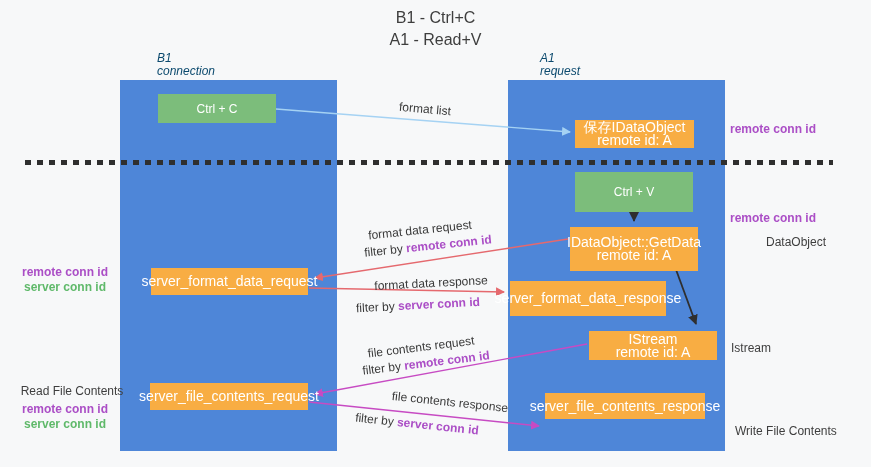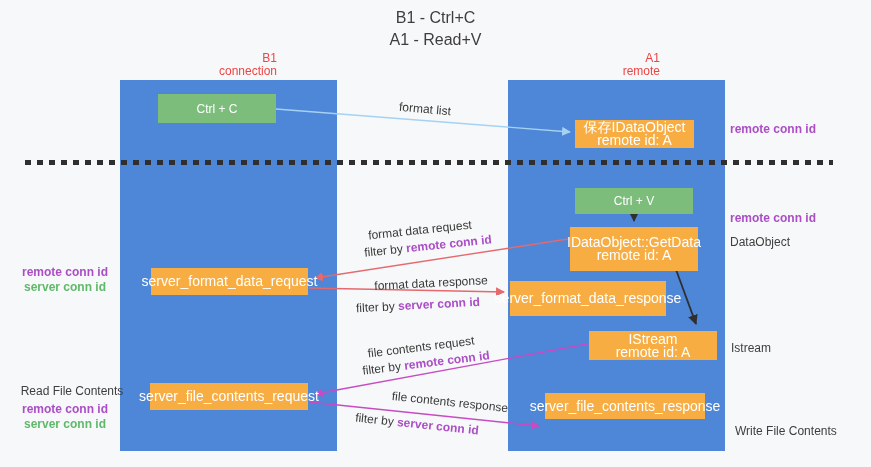--- a/index.html
+++ b/index.html
@@ -1,20 +1,20 @@
 <!DOCTYPE html>
 <html style="--bg: #f7f8f9; --lane-blue: #4e86d8; --node-green: #7cbd7b; --node-orange: #f8ad43; --arrow-red: #e5696e; --arrow-magenta: #c74bc3; --arrow-blue: #a5d2f3; --arrow-black: #2f2f2f; --text-purple: #ab4ec6; --text-green: #5fb96a;"><head>
 <meta charset="utf-8">
 <style>
   html,body{margin:0;padding:0;background:#f7f8f9;font-family:"Liberation Sans",sans-serif;}
   .stage{position:relative;width:871px;height:467px;background:var(--bg,#f7f8f9);overflow:hidden;}
 
   .title{position:absolute;left:0;top:7px;width:871px;text-align:center;
          font-size:16px;line-height:22px;color:#3e3e3e;}
-  .lane-header{position:absolute;text-align:right;font-size:12px;line-height:13px;color:#ef4444;}
+  .lane-header{position:absolute;text-align:left;font-size:12px;line-height:13px;color:#0c4a6e;font-style:italic;}
   .lane{position:absolute;top:80px;width:217px;height:371px;background:var(--lane-blue);}
 
   .dashes{position:absolute;left:25px;top:160px;width:808px;height:5px;z-index:3;
           background:repeating-linear-gradient(90deg,var(--arrow-black) 0 6px,transparent 6px 12px);}
 
   svg.arrows{position:absolute;left:0;top:0;z-index:2;}
   .st-blue{stroke:var(--arrow-blue);} .fl-blue{fill:var(--arrow-blue);}
   .st-black{stroke:var(--arrow-black);} .fl-black{fill:var(--arrow-black);}
   .st-red{stroke:var(--arrow-red);} .fl-red{fill:var(--arrow-red);}
   .st-mag{stroke:var(--arrow-magenta);} .fl-mag{fill:var(--arrow-magenta);}
@@ -43,21 +43,21 @@
     <div>B1 - Ctrl+C</div>
     <div>A1 - Read+V</div>
   </div>
 
   <div class="lane-header" style="left:157px;top:52px;width:120px;">
     <div>B1</div>
     <div>connection</div>
   </div>
   <div class="lane-header" style="left:540px;top:52px;width:120px;">
     <div>A1</div>
-    <div>remote</div>
+    <div>request</div>
   </div>
 
   <div class="lane" style="left:120px;"></div>
   <div class="lane" style="left:508px;"></div>
 
   <div class="dashes"></div>
 
   <svg class="arrows" width="871" height="467">
     <defs>
       <marker id="ah-blue" markerUnits="userSpaceOnUse" markerWidth="9" markerHeight="9" refX="8" refY="4.5" orient="auto">
@@ -84,21 +84,21 @@
 
   <div class="node green" style="left:158px;top:94px;width:118px;height:29px;">
     <div class="ln">Ctrl + C</div>
   </div>
 
   <div class="node orange" style="left:575px;top:120px;width:119px;height:28px;">
     <div class="ln">保存IDataObject</div>
     <div class="ln">remote id: A</div>
   </div>
 
-  <div class="node green" style="left:575px;top:188px;width:118px;height:26px;">
+  <div class="node green" style="left:575px;top:172px;width:118px;height:40px;">
     <div class="ln">Ctrl + V</div>
   </div>
 
   <div class="node orange" style="left:570px;top:227px;width:128px;height:44px;">
     <div class="ln">IDataObject::GetData</div>
     <div class="ln">remote id: A</div>
   </div>
 
   <div class="node orange" style="left:151px;top:268px;width:157px;height:27px;">
     <div class="ln">server_format_data_request</div>
@@ -116,21 +116,21 @@
   <div class="node orange" style="left:150px;top:383px;width:158px;height:27px;">
     <div class="ln">server_file_contents_request</div>
   </div>
 
   <div class="node orange" style="left:545px;top:393px;width:160px;height:26px;">
     <div class="ln">server_file_contents_response</div>
   </div>
 
   <div class="side pl" style="left:730px;top:122px;">remote conn id</div>
   <div class="side pl" style="left:730px;top:211px;">remote conn id</div>
-  <div class="side dark" style="left:730px;top:235px;">DataObject</div>
+  <div class="side dark" style="left:766px;top:235px;">DataObject</div>
   <div class="side dark" style="left:731px;top:341px;">Istream</div>
   <div class="side dark" style="left:735px;top:424px;">Write File Contents</div>
 
   <div class="side center" style="left:12px;top:265px;width:106px;">
     <div class="pl">remote conn id</div>
     <div class="gl">server conn id</div>
   </div>
   <div class="side dark center" style="left:14px;top:384px;width:116px;">Read File Contents</div>
   <div class="side center" style="left:12px;top:402px;width:106px;">
     <div class="pl">remote conn id</div>

